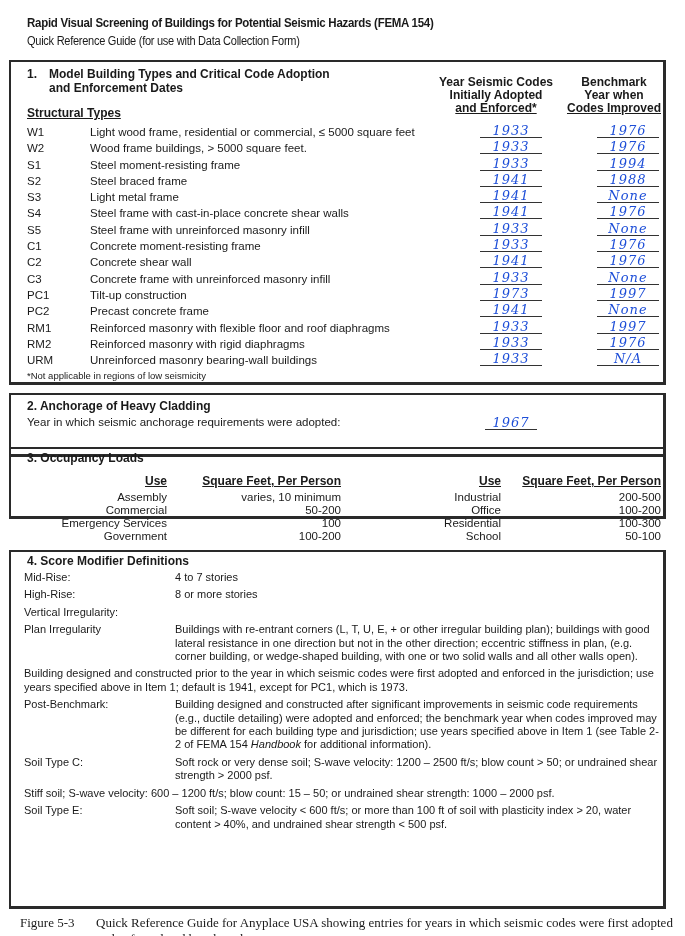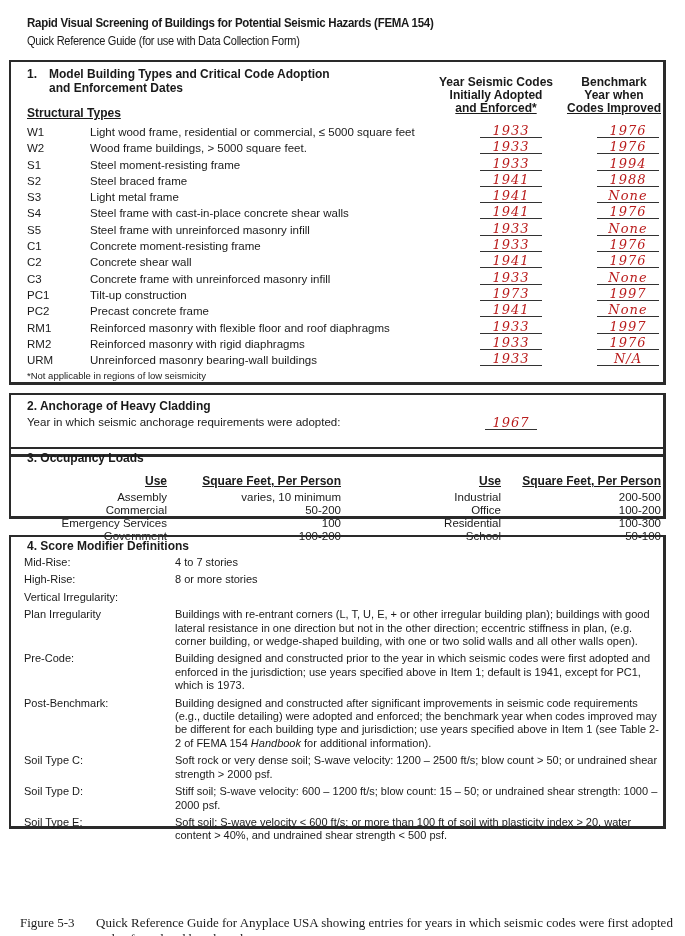--- a/index.html
+++ b/index.html
@@ -18,21 +18,21 @@
   .s1-heading .line2 { padding-left: 22px; }
   .col-head { position: absolute; font-size: 12px; font-weight: bold; text-align: center; line-height: 13px; }
   .col-head .u { text-decoration: underline; }
   #col-adopted { left: 414px; top: 14px; width: 142px; }
   #col-bench { left: 548px; top: 14px; width: 110px; }
   .struct-head { position: absolute; left: 16px; top: 44px; font-size: 12px; font-weight: bold; text-decoration: underline; }
   .types { position: absolute; left: 16px; top: 62px; width: 635px; }
   .type-row { position: relative; height: 16.3px; font-size: 11.5px; line-height: 16px; }
   .type-row .code { position: absolute; left: 0; }
   .type-row .desc { position: absolute; left: 63px; white-space: nowrap; }
-  .hw { position: absolute; font-family: "DejaVu Serif", serif; font-style: italic; font-size: 13px; color: #b91c1c; border-bottom: 1.5px solid #333; line-height: 13px; letter-spacing: 1px; text-align: center; }
+  .hw { position: absolute; font-family: "DejaVu Serif", serif; font-style: italic; font-size: 13px; color: #1d4ed8; border-bottom: 1.5px solid #333; line-height: 13px; letter-spacing: 1px; text-align: center; }
   .type-row .hw.adopt { left: 453px; width: 62px; }
   .type-row .hw.bench { left: 570px; width: 62px; }
   .footnote { position: absolute; left: 16px; top: 308px; font-size: 9.5px; }
 
   
   #s2 { top: 393px; height: 64px; }
   .s2-heading { position: absolute; left: 16px; top: 4px; font-size: 12px; font-weight: bold; }
   .s2-text { position: absolute; left: 16px; top: 21px; font-size: 11.5px; }
   .s2-year { position: absolute; left: 474px; top: 21px; width: 52px; }
 
@@ -40,21 +40,21 @@
   #s3 { top: 447px; height: 72px; }
   .s3-heading { position: absolute; left: 16px; top: 2px; font-size: 12px; font-weight: bold; }
   .occ-col { position: absolute; top: 26px; text-align: right; font-size: 11.5px; line-height: 13px; }
   .occ-col .hdr { font-weight: bold; text-decoration: underline; margin-bottom: 3px; font-size: 12px; }
   #occ-use1 { left: 16px; width: 140px; }
   #occ-sq1 { left: 160px; width: 170px; }
   #occ-use2 { left: 360px; width: 130px; }
   #occ-sq2 { left: 485px; width: 165px; }
 
   
-  #s4 { top: 535px; height: 294px; }
+  #s4 { top: 550px; height: 359px; }
   .s4-heading { position: absolute; left: 16px; top: 2px; font-size: 12px; font-weight: bold; }
   .defs { position: absolute; left: 13px; top: 19px; width: 636px; }
   .def-row { display: flex; font-size: 11px; line-height: 13.4px; margin-bottom: 4px; }
   .def-row .term { width: 151px; flex: none; }
   .def-row .text { flex: 1; }
   .def-row .text i { font-style: italic; }
 
   .caption { position: absolute; left: 20px; top: 915px; font-family: "Liberation Serif", serif; font-size: 13px; line-height: 16px; width: 660px; display: flex; }
   .caption .label { width: 76px; flex: none; }
 </style>
@@ -225,33 +225,31 @@
         <span class="text">8 or more stories</span>
       </div>
       <div class="def-row">
         <span class="term">Vertical Irregularity:</span>
       </div>
       <div class="def-row">
         <span class="term">Plan Irregularity</span>
         <span class="text">Buildings with re-entrant corners (L, T, U, E, + or other irregular building plan); buildings with good lateral resistance in one direction but not in the other direction; eccentric stiffness in plan, (e.g. corner building, or wedge-shaped building, with one or two solid walls and all other walls open).</span>
       </div>
       <div class="def-row">
-        <span class="term">Pre-Code:</span>
         <span class="text">Building designed and constructed prior to the year in which seismic codes were first adopted and enforced in the jurisdiction; use years specified above in Item 1; default is 1941, except for PC1, which is 1973.</span>
       </div>
       <div class="def-row">
         <span class="term">Post-Benchmark:</span>
         <span class="text"><span>Building designed and constructed after significant improvements in seismic code requirements (e.g., ductile detailing) were adopted and enforced; the benchmark year when codes improved may be different for each building type and jurisdiction; use years specified above in Item 1 (see Table 2-2 of FEMA 154 </span><i>Handbook</i><span> for additional information).</span></span>
       </div>
       <div class="def-row">
         <span class="term">Soil Type C:</span>
         <span class="text">Soft rock or very dense soil; S-wave velocity: 1200 – 2500 ft/s; blow count &gt; 50; or undrained shear strength &gt; 2000 psf.</span>
       </div>
       <div class="def-row">
-        <span class="term">Soil Type D:</span>
         <span class="text">Stiff soil; S-wave velocity: 600 – 1200 ft/s; blow count: 15 – 50; or undrained shear strength: 1000 – 2000 psf.</span>
       </div>
       <div class="def-row">
         <span class="term">Soil Type E:</span>
         <span class="text">Soft soil; S-wave velocity &lt; 600 ft/s; or more than 100 ft of soil with plasticity index &gt; 20, water content &gt; 40%, and undrained shear strength &lt; 500 psf.</span>
       </div>
     </div>
 </div>
 
 <div class="caption">

